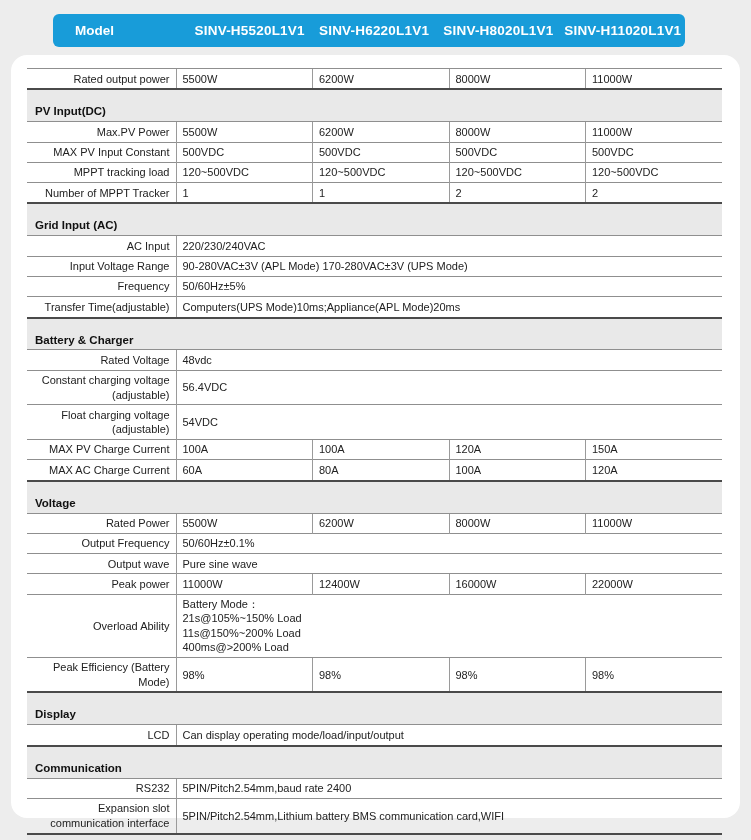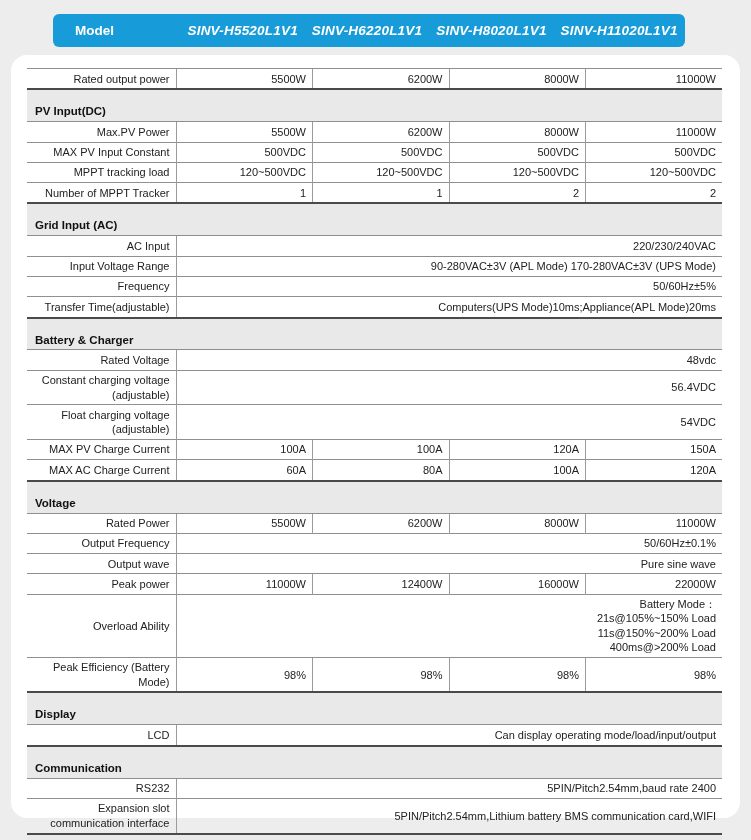--- a/index.html
+++ b/index.html
@@ -25,22 +25,22 @@
     font-size: 13.5px;
     margin-left: 20px;
   }
   .model-label {
     width: 145px;
     padding-left: 22px;
     text-align: left;
   }
   .model-col {
     width: 136px;
+    text-align: center;
     letter-spacing: 0.2px;
-    font-style: italic;
   }
   
   .panel {
     position: absolute;
     left: 11px; top: 55px;
     width: 729px; height: 763px;
     background: #ffffff;
     border-radius: 16px;
   }
   
@@ -60,21 +60,21 @@
     padding: 2.5px 6px;
     border-top: 1px solid #8f8f8f;
     vertical-align: middle;
     overflow: hidden;
   }
   td.label-cell {
     text-align: right;
     padding-left: 8px;
   }
   td.value-cell {
-    text-align: right;
+    text-align: left;
     border-left: 1px solid #9a9a9a;
     white-space: pre-line;
   }
   tr.section-row td {
     background: #e9e9e9;
     font-weight: bold;
     font-size: 11.5px;
     color: #111111;
     border-top: 2px solid #4a4a4a;
     padding: 14px 6px 2px 8px;

